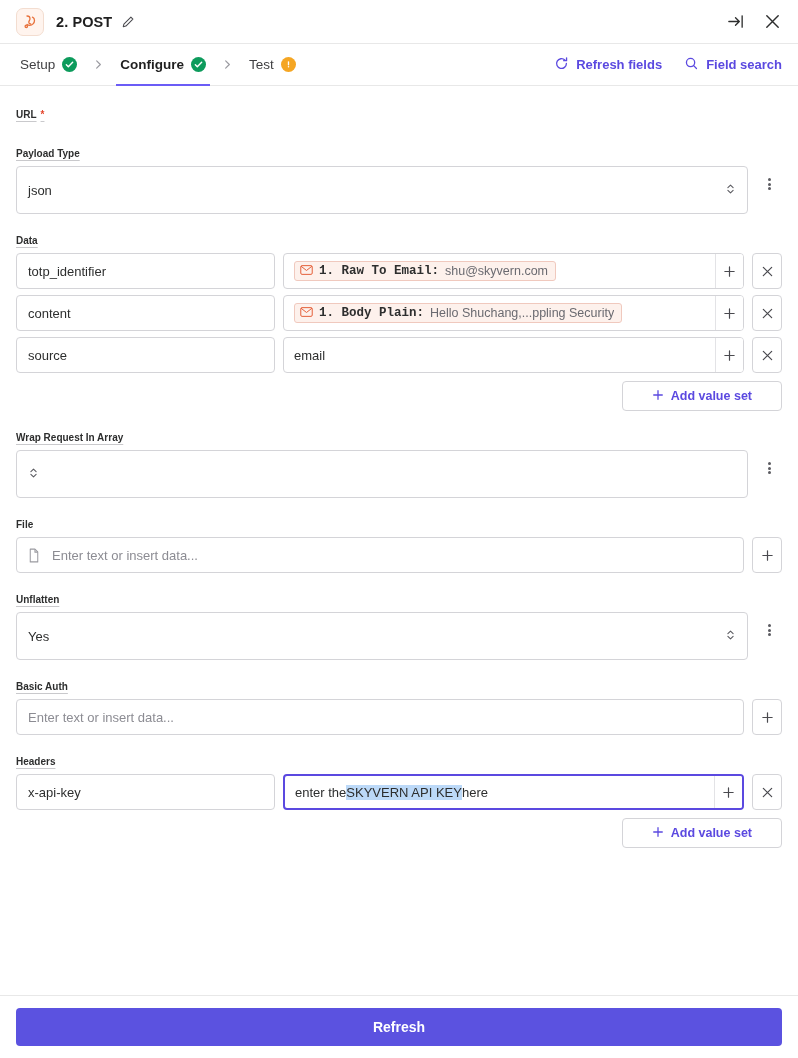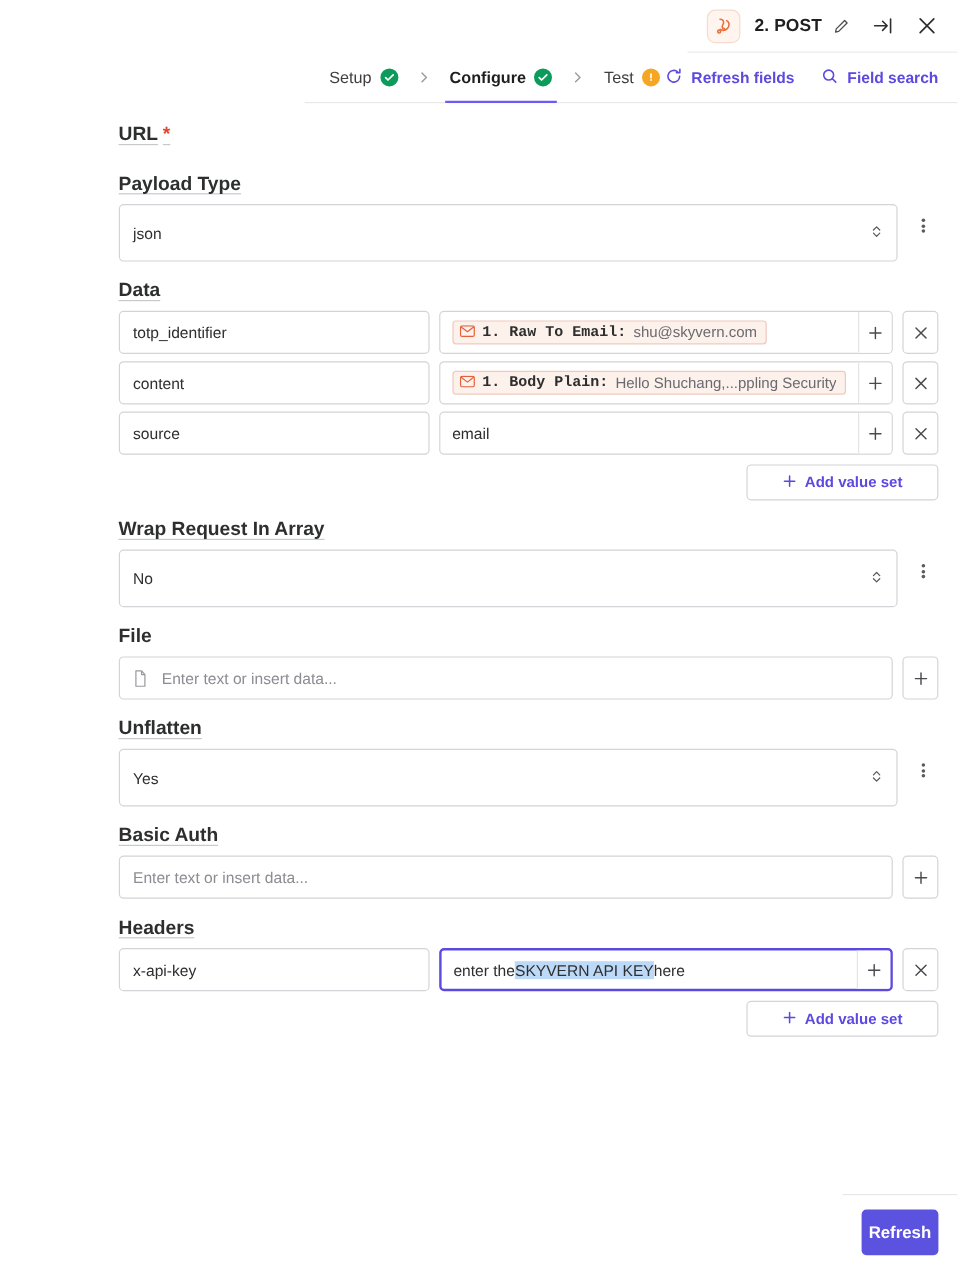--- a/index.html
+++ b/index.html
@@ -4,21 +4,21 @@
 <style>
   * { box-sizing: border-box; }
   html, body {
     margin: 0; padding: 0;
     width: 798px; height: 1058px;
     background: #fff;
     font-family: "Liberation Sans", sans-serif;
     color: #2d2e2e;
     overflow: hidden;
   }
-  .app { width: 798px; height: 1058px; position: relative; display: flex; flex-direction: column; align-items: flex-end; }
+  .app { width: 798px; height: 1058px; position: relative; display: flex; flex-direction: column; }
 
   
   .titlebar {
     height: 44px; min-height: 44px;
     display: flex; align-items: center;
     padding: 0 16px;
     border-bottom: 1px solid #e8e8e8;
     background: #fff;
   }
   .app-logo {
@@ -60,21 +60,21 @@
   }
 
   
   .body {
     flex: 1;
     padding: 18px 16px 0 16px;
     overflow: hidden;
   }
   .field { margin-bottom: 16px; }
   .flabel {
-    font-size: 16px; font-weight: 700; color: #2d2e2e;
+    font-size: 10px; font-weight: 700; color: #2d2e2e;
     margin-bottom: 7px; display: inline-block;
     text-decoration: underline; text-decoration-color: #c9c9cc;
     text-underline-offset: 3px; text-decoration-thickness: 1px;
   }
   .flabel.plain { text-decoration: none; }
   .req { color: #e4452c; margin-left: 4px; font-weight: 700; }
 
   .ctrl-row { display: flex; align-items: stretch; gap: 8px; }
 
   .input-wrap {
@@ -382,21 +382,20 @@
           </span>
           <span>Add value set</span>
         </div>
       </div>
     </div>
 
     <div class="field">
       <label class="flabel">Wrap Request In Array</label>
       <div class="ctrl-row">
         <div class="select">
-          <span class="val">No</span>
           <span>
             <svg width="11" height="14" viewBox="0 0 12 16" aria-hidden="true">
               <path d="M3 6.5L6 3.5l3 3M3 9.5l3 3 3-3" fill="none" stroke="#5a5a60" stroke-width="1.2" stroke-linecap="round" stroke-linejoin="round"></path>
             </svg>
           </span>
         </div>
         <div class="kebab">
           <div>
               <div class="dot"></div>
               <div class="dot"></div>

